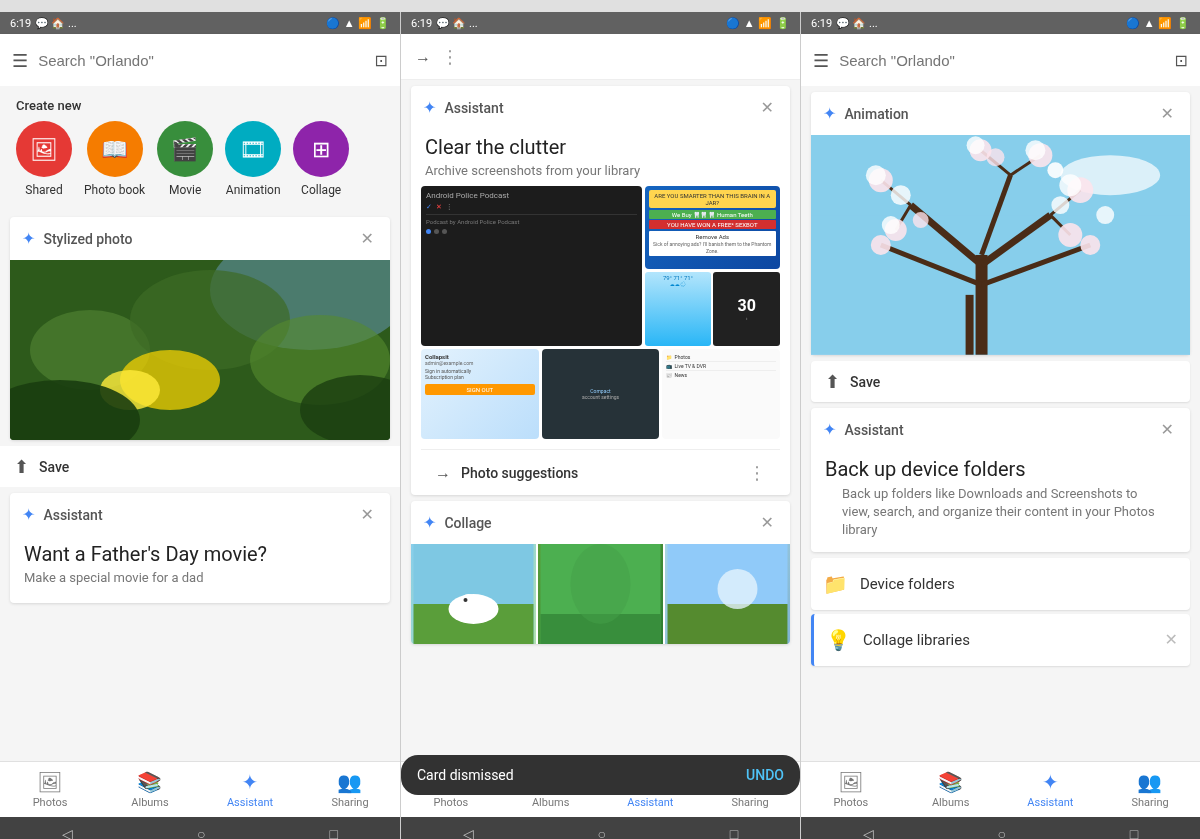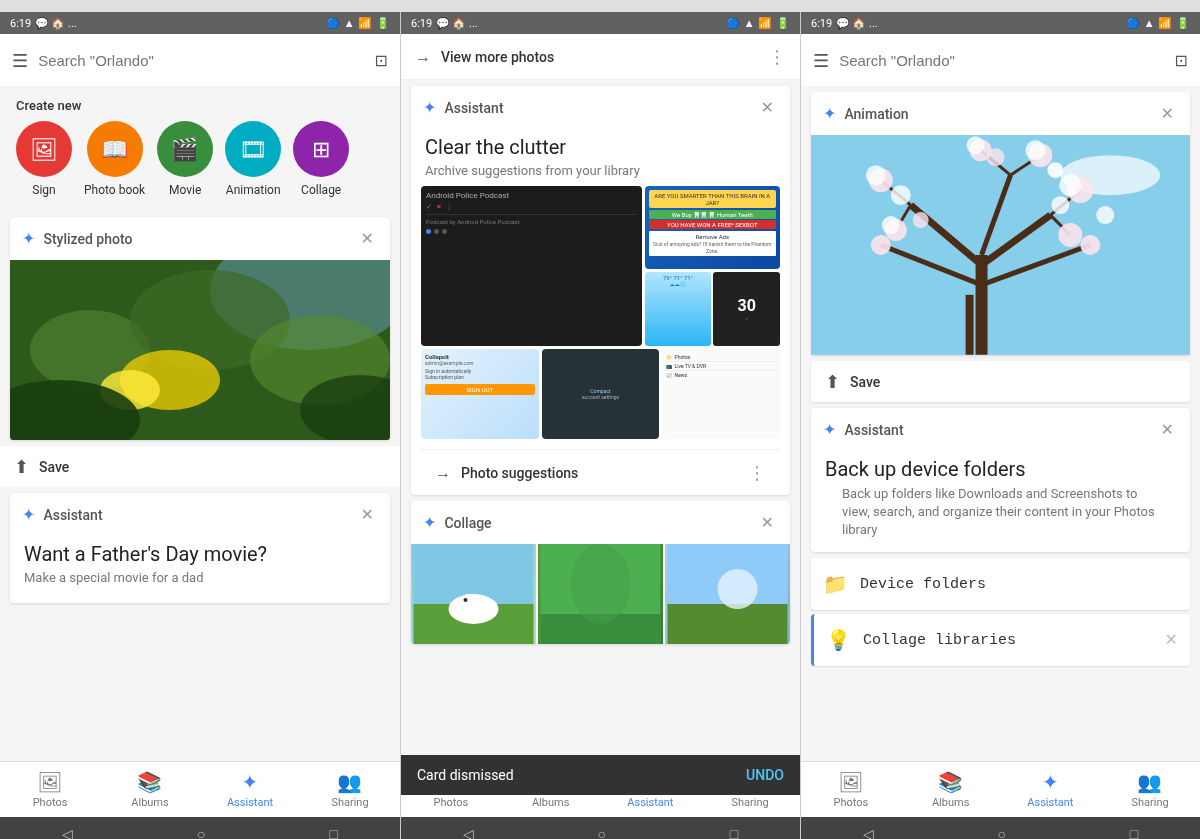--- a/index.html
+++ b/index.html
@@ -250,20 +250,21 @@
       position: absolute;
       bottom: 56px;
       left: 0; right: 0;
       background: #323232;
       color: white;
       padding: 12px 16px;
       display: flex;
       justify-content: space-between;
       font-size: 14px;
       z-index: 100;
+      border-radius: 17px;
     }
     .snackbar-undo {
       color: #4fc3f7;
       font-weight: 500;
       cursor: pointer;
     }
 
     
     .animation-card {
       background: white;
@@ -292,21 +293,21 @@
       margin: 4px 10px;
       border-radius: 4px;
       box-shadow: 0 1px 2px rgba(0,0,0,0.1);
       display: flex;
       align-items: center;
       padding: 14px 12px;
       gap: 12px;
       cursor: pointer;
     }
     .list-item-icon { font-size: 20px; color: #555; }
-    .list-item-text { flex: 1; font-family: Liberation Mono, monospace; }
+    .list-item-text { flex: 1; }
     .list-item-title { font-size: 15px; color: #333; font-weight: 400; }
     .list-item-close { font-size: 16px; color: #bbb; cursor: pointer; }
 
     
     .backup-card {
       background: white;
       margin: 6px 10px;
       border-radius: 4px;
       box-shadow: 0 1px 3px rgba(0,0,0,0.12);
       padding: 0 0 12px;
@@ -360,21 +361,21 @@
     <input type="text" placeholder="Search &quot;Orlando&quot;" style="">
     <span class="cast-icon">⊡</span>
   </div>
 
   <div class="main-content">
     <div class="section-heading">Create new</div>
 
     <div class="create-new-row">
       <div class="create-item">
         <div class="create-icon-circle" style="background:#e53935;">🖼</div>
-        <span class="create-label">Sign</span>
+        <span class="create-label">Shared</span>
       </div>
       <div class="create-item">
         <div class="create-icon-circle" style="background:#f57c00;">📖</div>
         <span class="create-label">Photo book</span>
       </div>
       <div class="create-item">
         <div class="create-icon-circle" style="background:#388e3c;">🎬</div>
         <span class="create-label">Movie</span>
       </div>
       <div class="create-item">
@@ -467,35 +468,34 @@
       <span>🔵</span>
       <span>▲</span>
       <span>📶</span>
       <span>🔋</span>
     </div>
   </div>
 
   <div style="background:white; border-bottom:1px solid #eee;">
     <div class="view-more-row">
       <span class="view-more-arrow">→</span>
-      <span class="view-more-text">View more photos</span>
       <span class="view-more-dots">⋮</span>
     </div>
   </div>
 
   <div class="main-content">
 
     <div class="card">
       <div class="card-header">
         <span class="card-header-icon">✦</span>
         <span class="card-header-title">Assistant</span>
         <span class="card-close">✕</span>
       </div>
       <div class="assistant-title">Clear the clutter</div>
-      <div class="assistant-subtitle">Archive suggestions from your library</div>
+      <div class="assistant-subtitle">Archive screenshots from your library</div>
 
       <div style="padding: 0 10px 10px;">
         <div style="display:flex; gap:3px; height:160px;">
 
           <div style="flex:1.4; background:#1c1c1c; border-radius:4px; overflow:hidden; padding:5px;">
             <div style="color:#aaa; font-size:8px; margin-bottom:3px;">Android Police Podcast</div>
             <div style="display:flex; align-items:center; gap:4px; color:white; font-size:7px; border-bottom:1px solid #333; padding-bottom:3px; margin-bottom:3px;">
               <span style="color:#4285f4;">✓</span>
               <span style="color:#f44;">✕</span>
               <span style="color:#999;">⋮</span>

